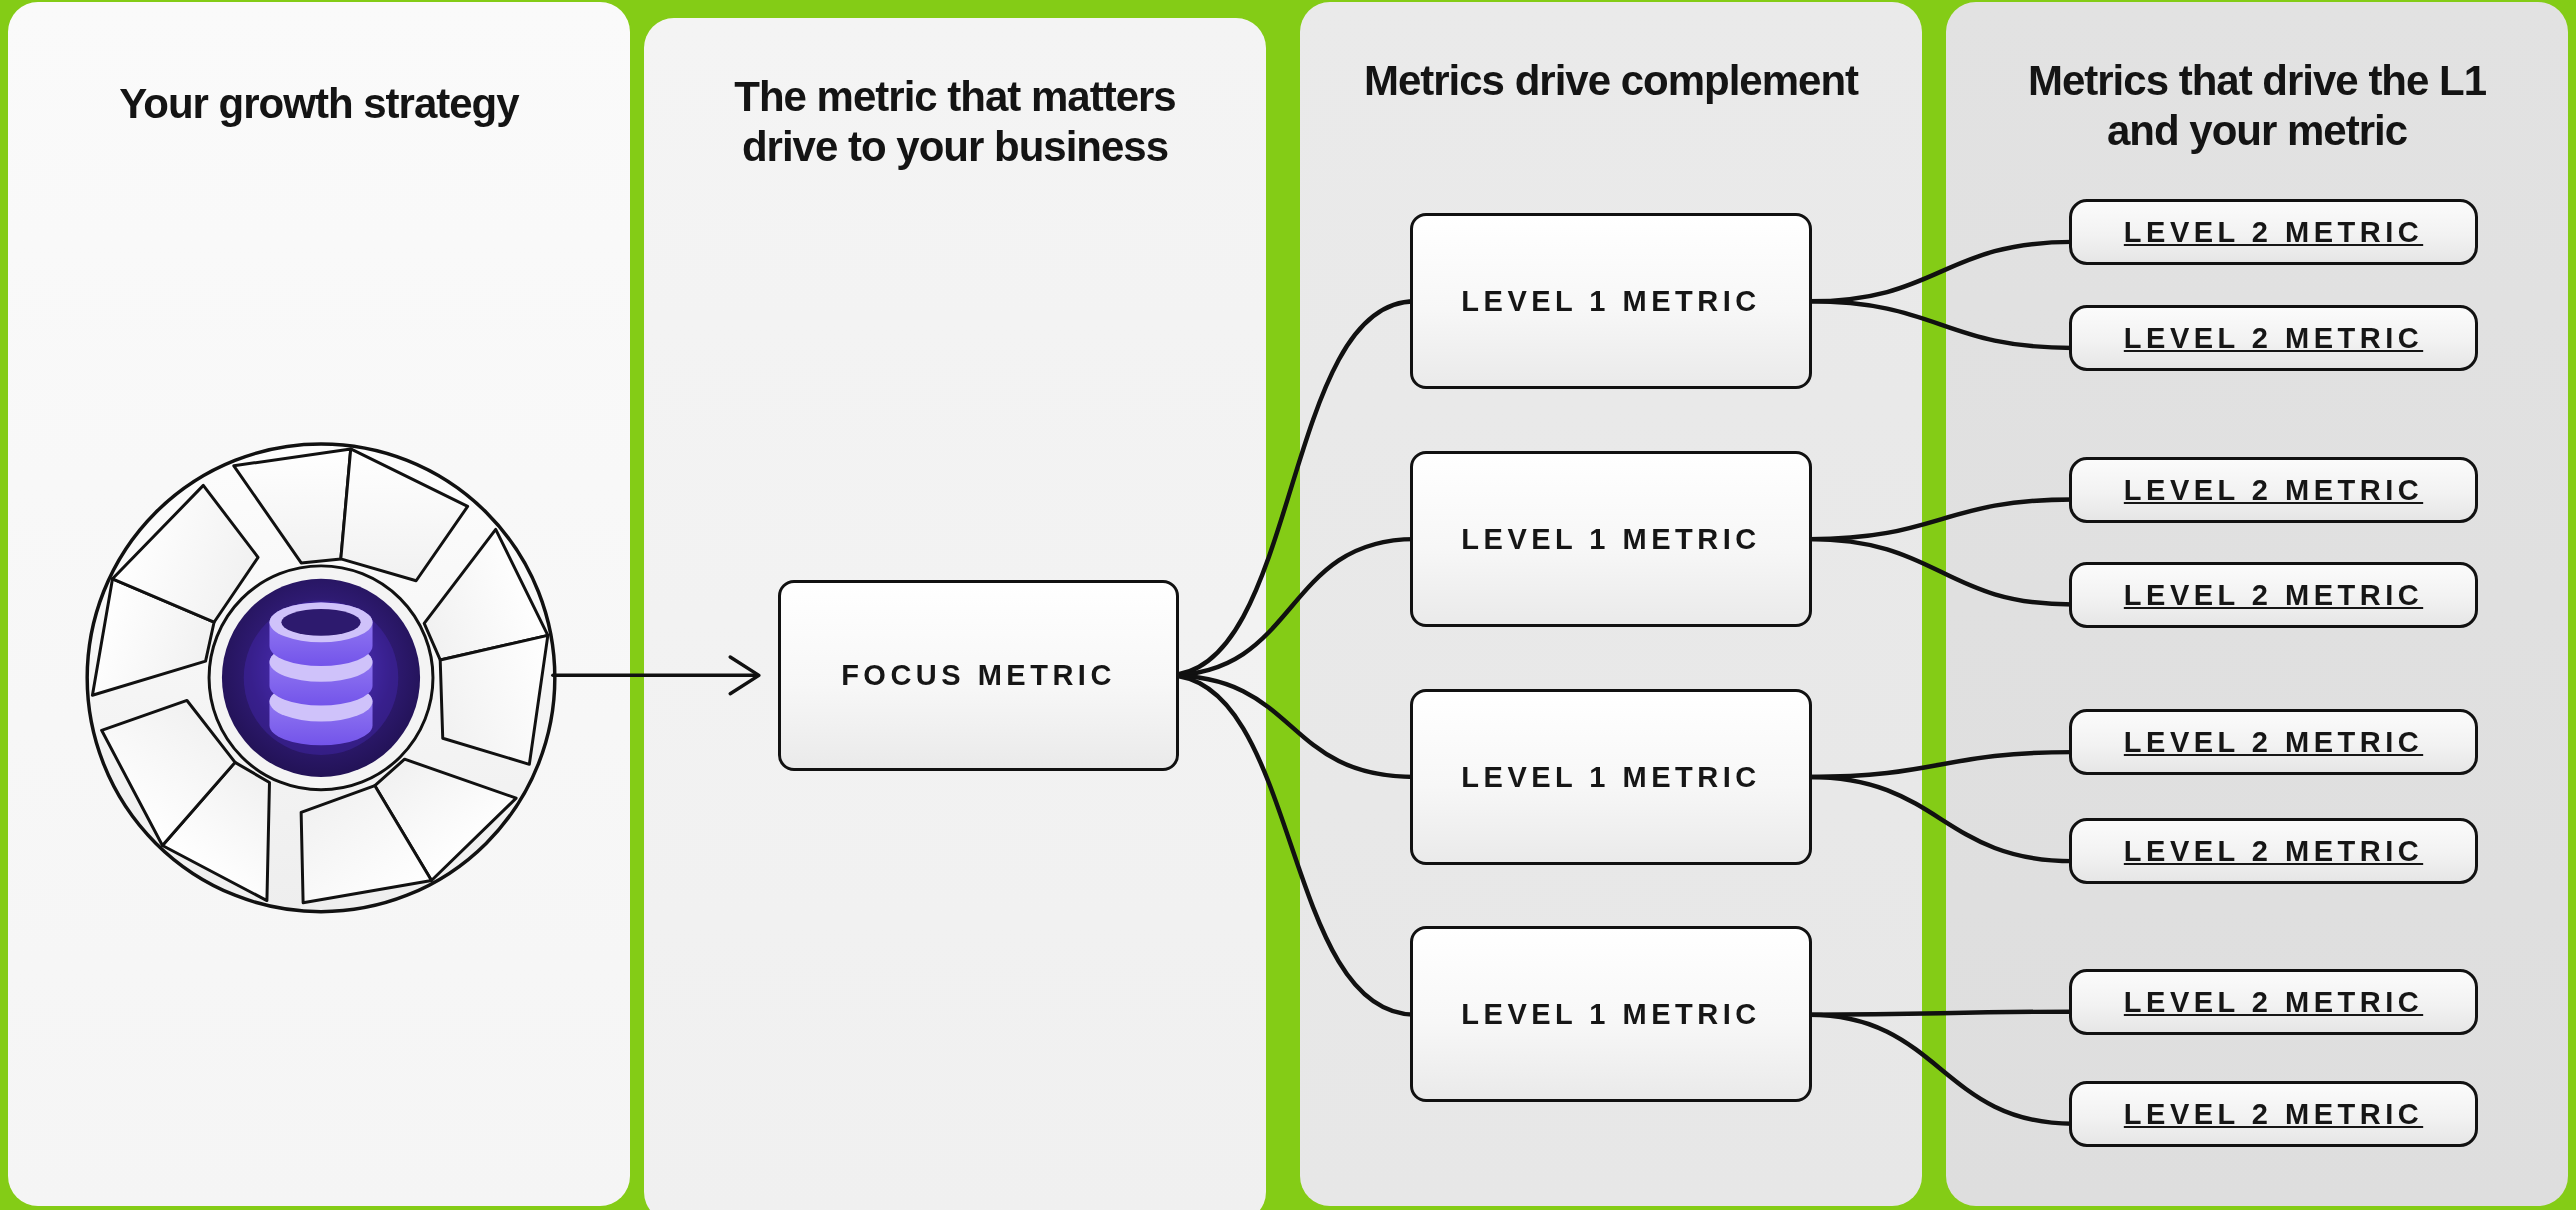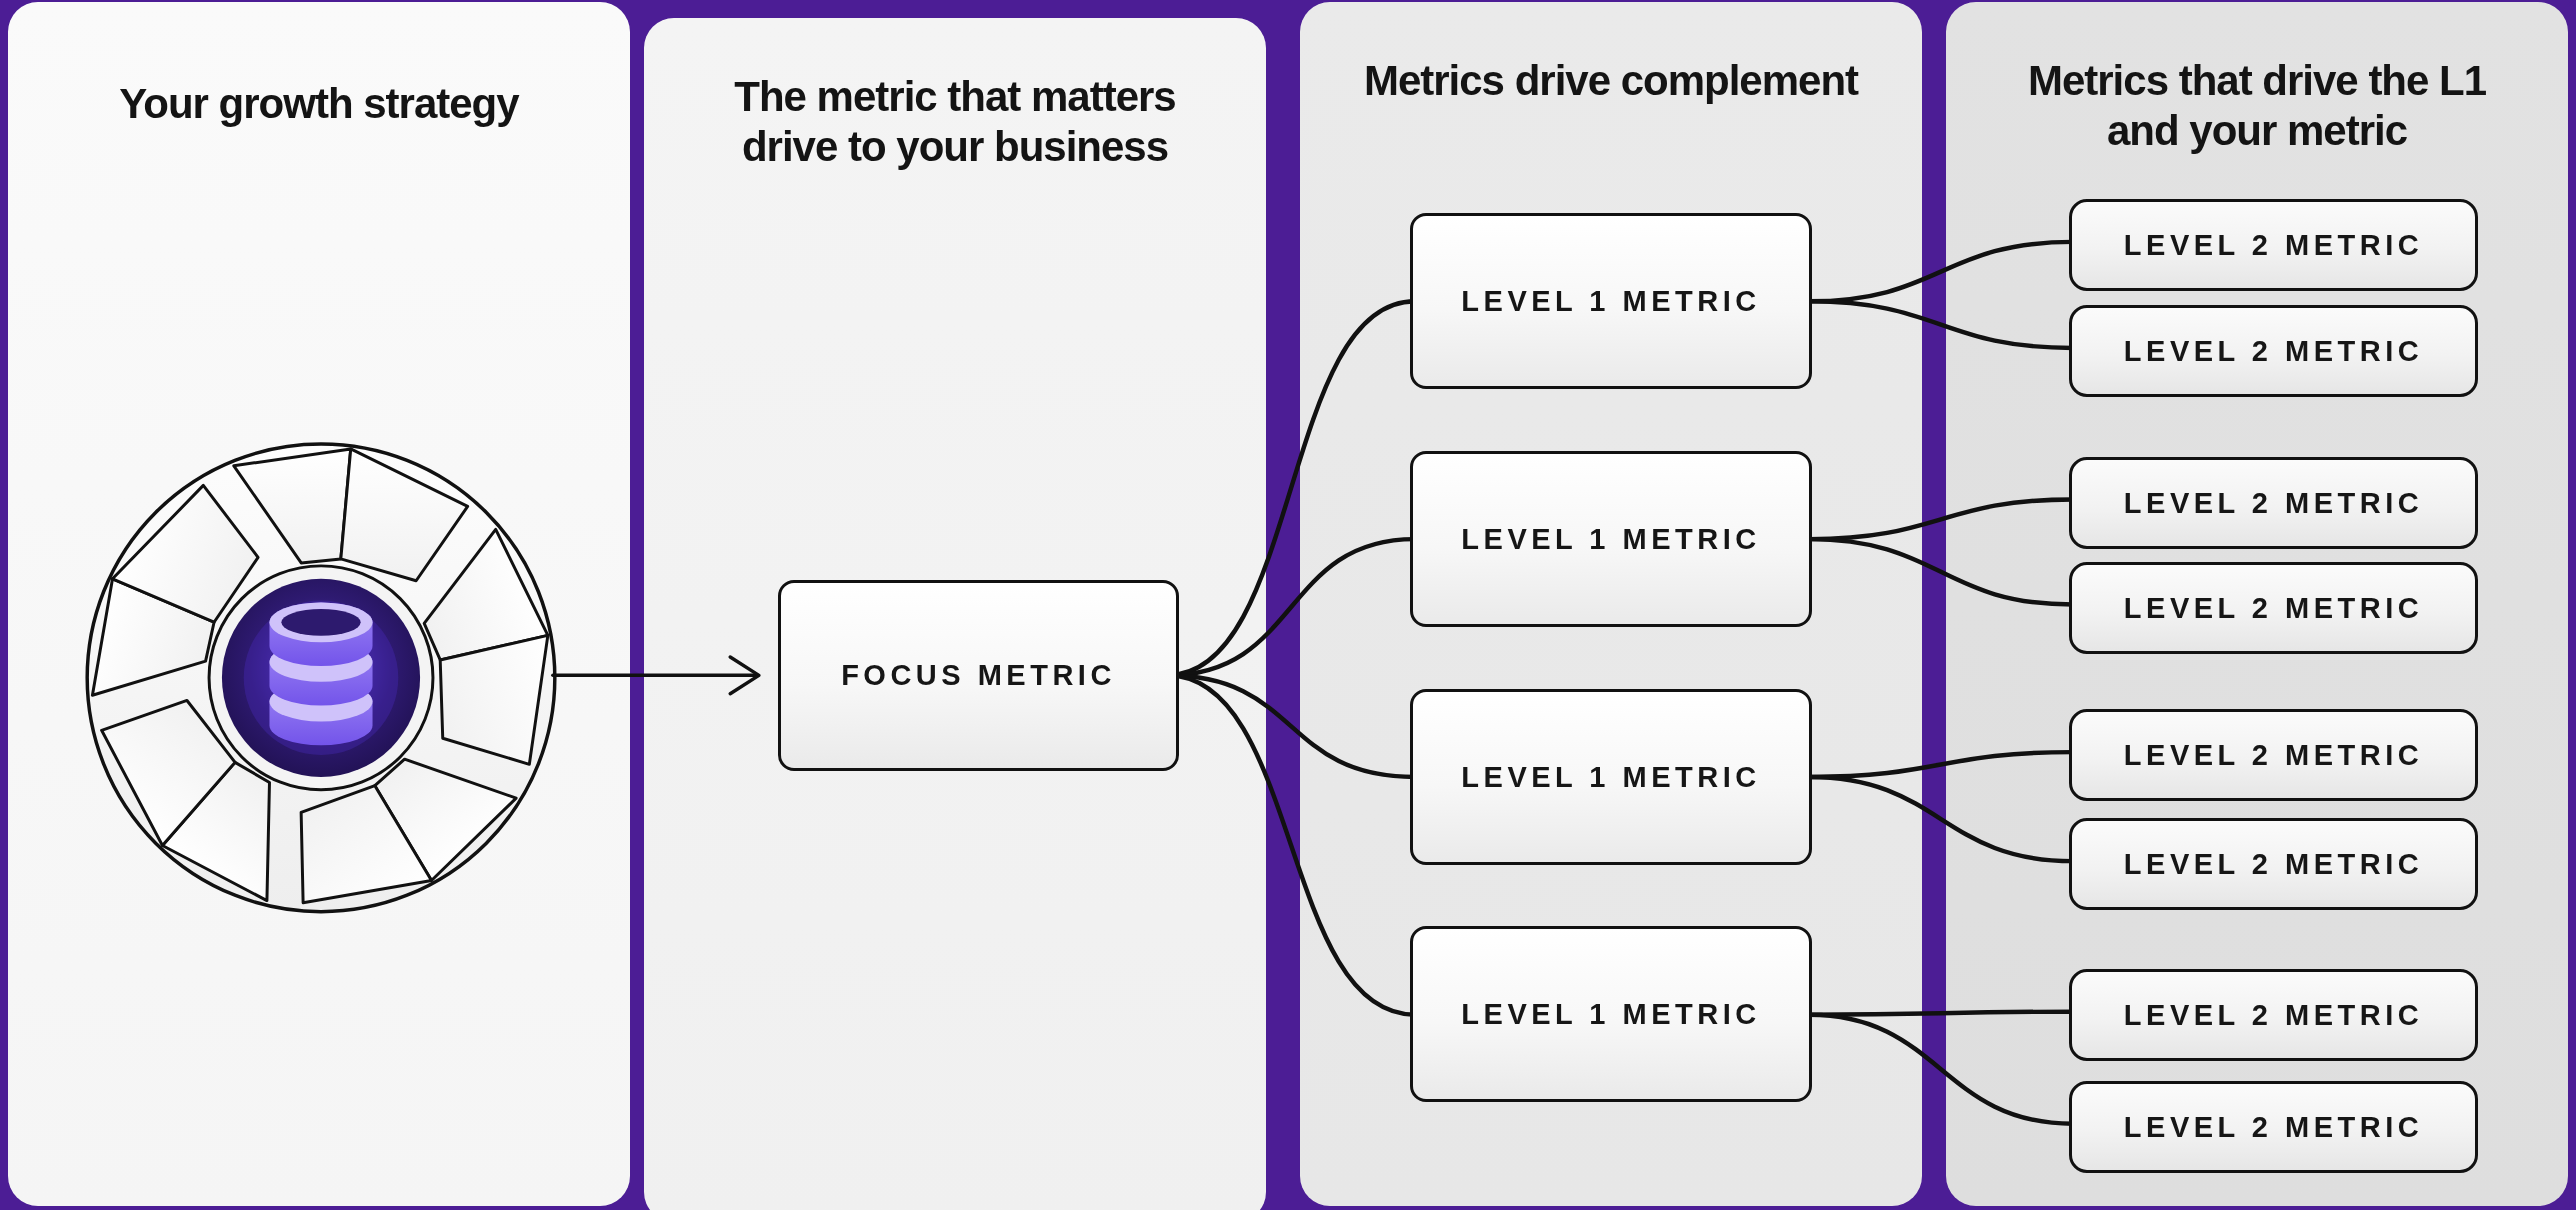--- a/index.html
+++ b/index.html
@@ -1,16 +1,16 @@
 <!DOCTYPE html>
 <html><head>
 <meta charset="utf-8">
 <style>
   html,body{margin:0;padding:0;background:#4e6c75;}
-  #stage{position:relative;width:2576px;height:1211px;background:#4c1d95;overflow:hidden;
+  #stage{position:relative;width:2576px;height:1211px;background:#84cc16;overflow:hidden;
          font-family:"Liberation Sans","DejaVu Sans",sans-serif;}
   .panel{position:absolute;top:2px;height:1204px;width:622px;border-radius:30px;}
   .panel.p1{left:8px;background:linear-gradient(180deg,#fafafa,#f5f5f5);}
   .panel.p2{left:644px;background:linear-gradient(180deg,#f4f4f4,#f0f0f0);margin-top:16px;}
   .panel.p3{left:1300px;background:linear-gradient(180deg,#eaeaea,#e7e7e7);}
   .panel.p4{left:1946px;background:linear-gradient(180deg,#e2e2e2,#dedede);}
   .panel-title{width:100%;text-align:center;font-weight:700;color:#141414;
                font-size:42px;line-height:50px;letter-spacing:-1px;padding-top:54px;}
   .panel.p1 .panel-title{padding-top:77px;}
   .panel-title span{display:block;}
@@ -20,21 +20,21 @@
         font-weight:700;font-size:29px;letter-spacing:4.5px;color:#161616;white-space:nowrap;
         background:linear-gradient(180deg,#ffffff 0%,#f7f7f7 55%,#eaeaea 100%);}
   .node.big{border-radius:16px;}
   .node.small{border-radius:18px;border-width:3px;
         background:linear-gradient(180deg,#fbfbfb 0%,#f2f2f2 55%,#e6e6e6 100%);}
   #focus-box{left:778px;top:580px;width:401px;height:191px;}
   .l1-0{left:1410px;top:213px;width:402px;height:176px;}
   .l1-1{left:1410px;top:451px;width:402px;height:176px;}
   .l1-2{left:1410px;top:689px;width:402px;height:176px;}
   .l1-3{left:1410px;top:926px;width:402px;height:176px;}
-  .l2{left:2069px;width:409px;height:92px;}
+  .l2{left:2069px;width:409px;height:66px;text-decoration:underline;}
   .l2-0{top:199px;} .l2-1{top:305px;} .l2-2{top:457px;} .l2-3{top:562px;}
   .l2-4{top:709px;} .l2-5{top:818px;} .l2-6{top:969px;} .l2-7{top:1081px;}
 </style>
 </head>
 <body>
 
 <div id="stage">
 
   <div class="panel p1">
     <div class="panel-title">

